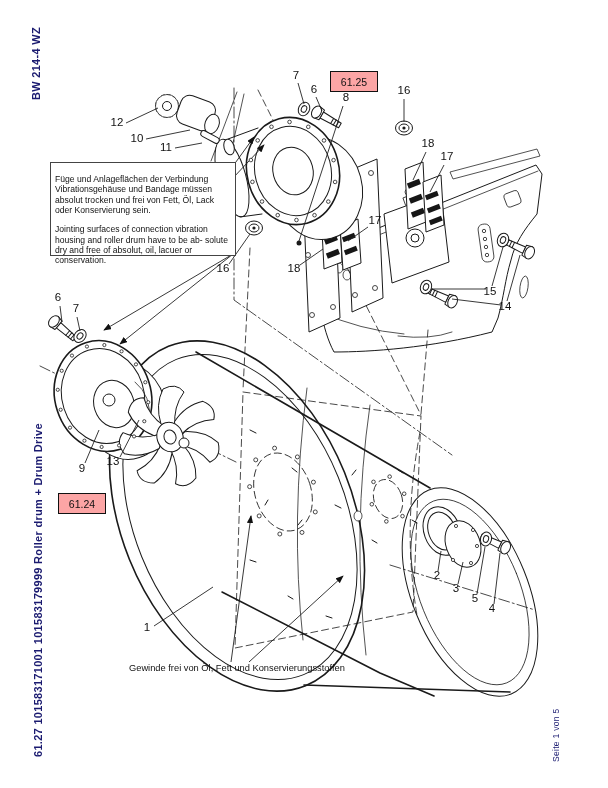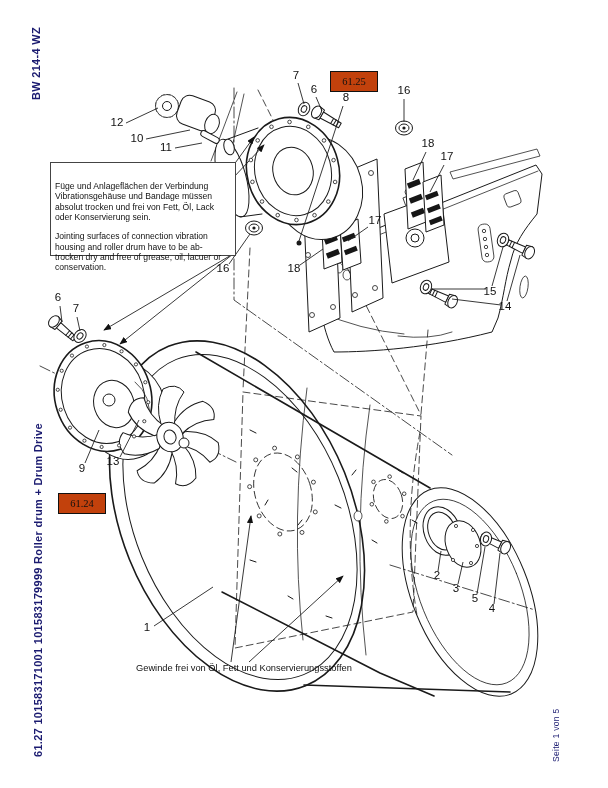--- a/index.html
+++ b/index.html
@@ -12,28 +12,28 @@
   .thin{stroke-width:.75;}
   .dash{stroke-dasharray:7 4;stroke-width:.8;}
   .dashdot{stroke-dasharray:11 3 2 3;stroke-width:.8;}
   .leader{stroke:#222;stroke-width:.9;fill:none;}
   .plbl{font:11.5px "Liberation Sans",sans-serif;fill:#111;text-anchor:middle;}
   .slot{fill:#161616;stroke:none;}
   .dot{fill:#fff;stroke:#1a1a1a;stroke-width:.8;}
   .vtext{position:absolute;transform-origin:0 0;transform:rotate(-90deg);white-space:nowrap;
          font-weight:bold;font-size:11px;letter-spacing:.3px;}
   .notebox{position:absolute;left:50px;top:162px;width:186px;height:94px;border:1px solid #444;
-           background:#fff;padding:18px 4px;font-size:8.6px;line-height:1.2;box-sizing:border-box;}
+           background:#fff;padding:11px 4px;font-size:8.6px;line-height:1.2;box-sizing:border-box;}
   .notebox p{margin:0 0 9px 0;}
   .notebox p:last-child{margin:0;}
-  .refbox{position:absolute;border:1.3px solid #111;background:#c2410c;width:46px;height:19px;
-          display:flex;align-items:center;justify-content:center;font-size:10.5px;font-family:Liberation Serif, serif;}
+  .refbox{position:absolute;border:1.3px solid #111;background:#fca5a5;width:46px;height:19px;
+          display:flex;align-items:center;justify-content:center;font-size:10.5px;}
   #ref-6125{left:330px;top:71px;}
   #ref-6124{left:58px;top:477px;margin-top:16px;}
-  .bottomnote{position:absolute;left:136px;top:662px;font-size:9.3px;line-height:1.32;background:transparent;}
+  .bottomnote{position:absolute;left:129px;top:662px;font-size:9.3px;line-height:1.32;background:transparent;}
 </style>
 </head>
 <body>
 
 <div id="canvas">
 
   <svg width="608" height="788" viewBox="0 0 608 788">
     <defs>
       <marker id="arrowhead" markerWidth="9" markerHeight="7" refX="8" refY="3.5" orient="auto">
         <path d="M0,0 L9,3.5 L0,7 Z" fill="#111"></path>
@@ -328,21 +328,21 @@
         <circle cx="402.5067780044244" cy="516.1406940329249" r="1.8" class="dot"></circle>
         <circle cx="386.3388172274068" cy="521.393982937299" r="1.8" class="dot"></circle>
         <circle cx="371.8320392229824" cy="504.25328890437413" r="1.8" class="dot"></circle>
         <circle cx="373.4932219955756" cy="481.8593059670751" r="1.8" class="dot"></circle>
         <circle cx="389.6611827725932" cy="476.60601706270097" r="1.8" class="dot"></circle>
       </g>
     </svg>
 
   <div class="notebox">
     <p>Füge und Anlageflächen der Verbindung Vibrationsgehäuse und Bandage müssen absolut trocken und frei von Fett, Öl, Lack oder Konservierung sein.</p>
-    <p>Jointing surfaces of connection vibration housing and roller drum have to be ab- trocken dry and free of grease, oil, lacuer or conservation.</p>
+    <p>Jointing surfaces of connection vibration housing and roller drum have to be ab- solute dry and free of absolut, oil, lacuer or conservation.</p>
   </div>
 
   <div class="refbox" id="ref-6125">
     <span>61.25</span>
   </div>
   <div class="refbox" id="ref-6124">
     <span>61.24</span>
   </div>
 
   <div class="bottomnote">

